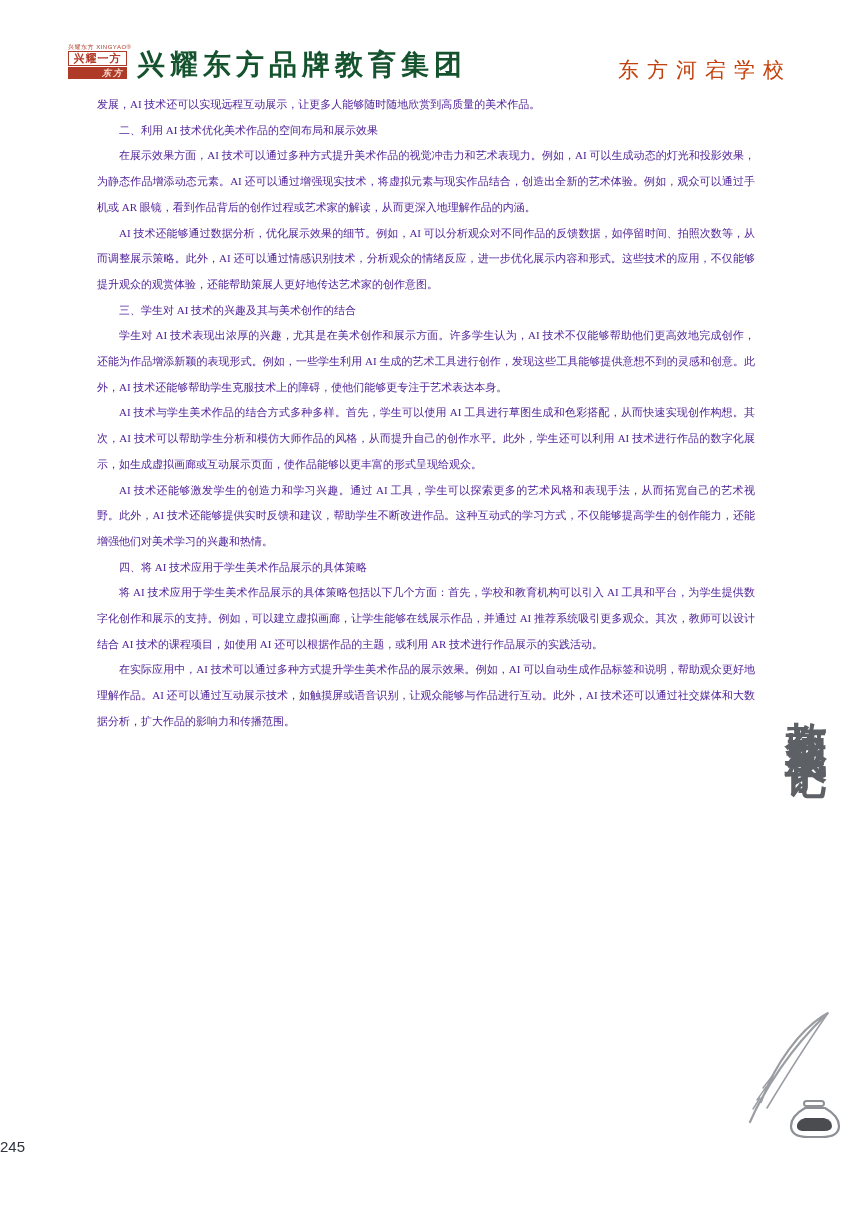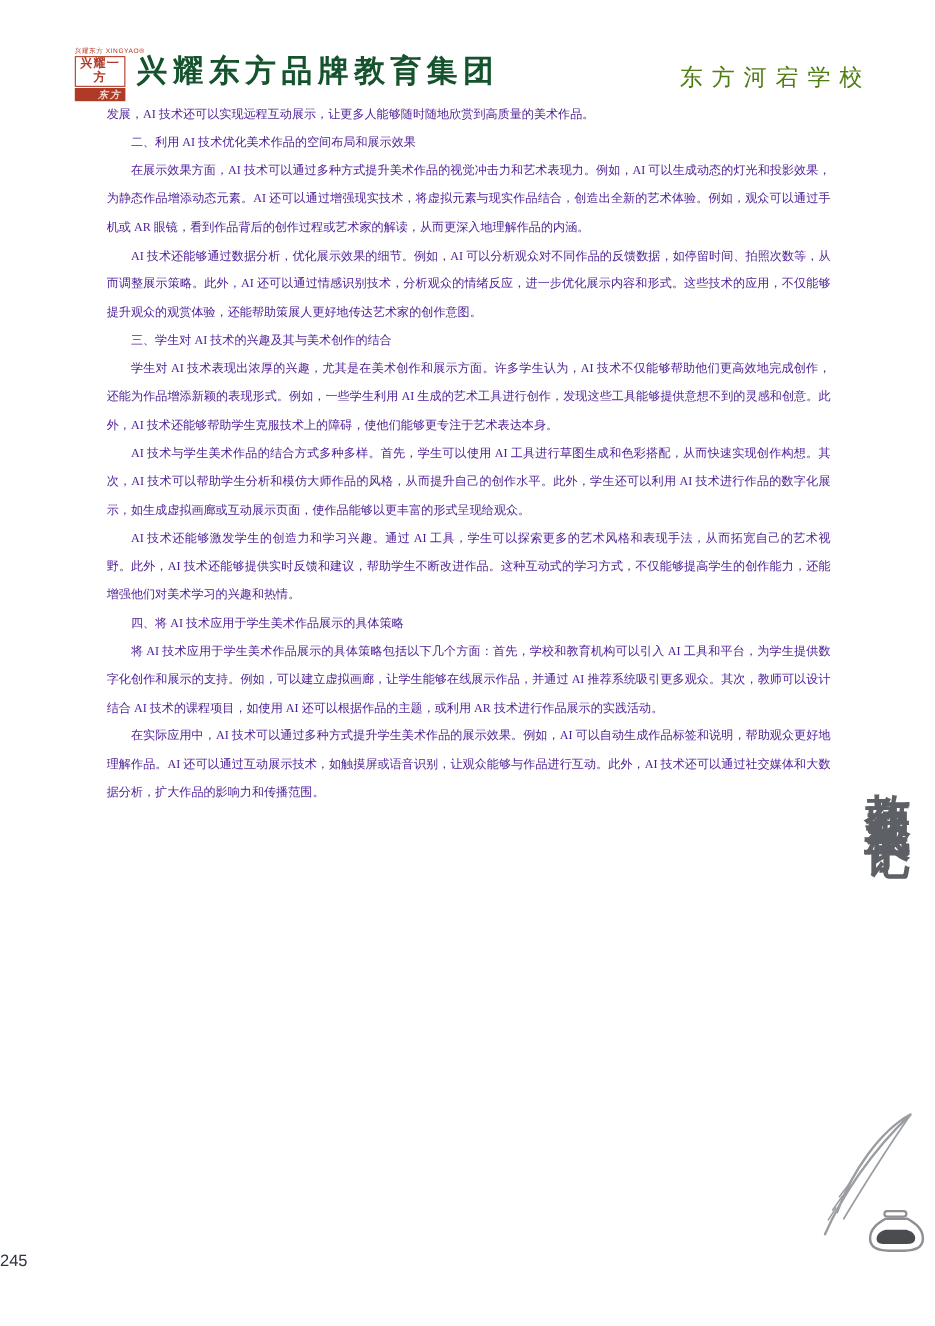--- a/index.html
+++ b/index.html
@@ -6,21 +6,21 @@
   body {
     width: 850px; height: 1205px;
     background: #ffffff;
     position: relative;
     font-family: "Liberation Serif", "DejaVu Serif", serif;
     overflow: hidden;
   }
 
   
   .header { position: absolute; left: 68px; top: 44px; display: flex; align-items: center; }
-  .seal { width: 46px; height: 42px; position: relative; margin-right: 10px; }
+  .seal { width: 59px; height: 42px; position: relative; margin-right: 10px; }
   .seal-small-text {
     font-family: "Liberation Sans", sans-serif;
     font-size: 6px; color: #b03a28; white-space: nowrap;
     letter-spacing: 0.5px; line-height: 7px; display: block;
   }
   .seal-reg { font-size: 6px; color: #b03a28; vertical-align: top; }
   .seal-mid {
     border: 1.5px solid #b03a28; color: #b03a28;
     font-weight: bold; font-size: 11px; line-height: 13px;
     text-align: center; letter-spacing: 1px; padding: 0 1px;
@@ -31,21 +31,21 @@
     text-align: right; padding: 0 3px; margin-top: 1px;
     font-weight: bold;
     font-style: italic;
   }
   .org-title {
     font-size: 28px; font-weight: 700; color: #14532d;
     letter-spacing: 5px; white-space: nowrap;
   }
   .school-name {
     position: absolute; right: 58px; top: 56px;
-    font-size: 21px; color: #4d7c0f; letter-spacing: 8px;
+    font-size: 21px; color: #c2410c; letter-spacing: 8px;
     white-space: nowrap;
   }
 
   
   .doc {
     position: absolute; left: 97px; top: 92px; width: 658px;
     font-size: 11px; line-height: 25.7px; color: #4c1d95;
     text-align: justify;
   }
   .doc p { margin: 0; text-indent: 2em; }

